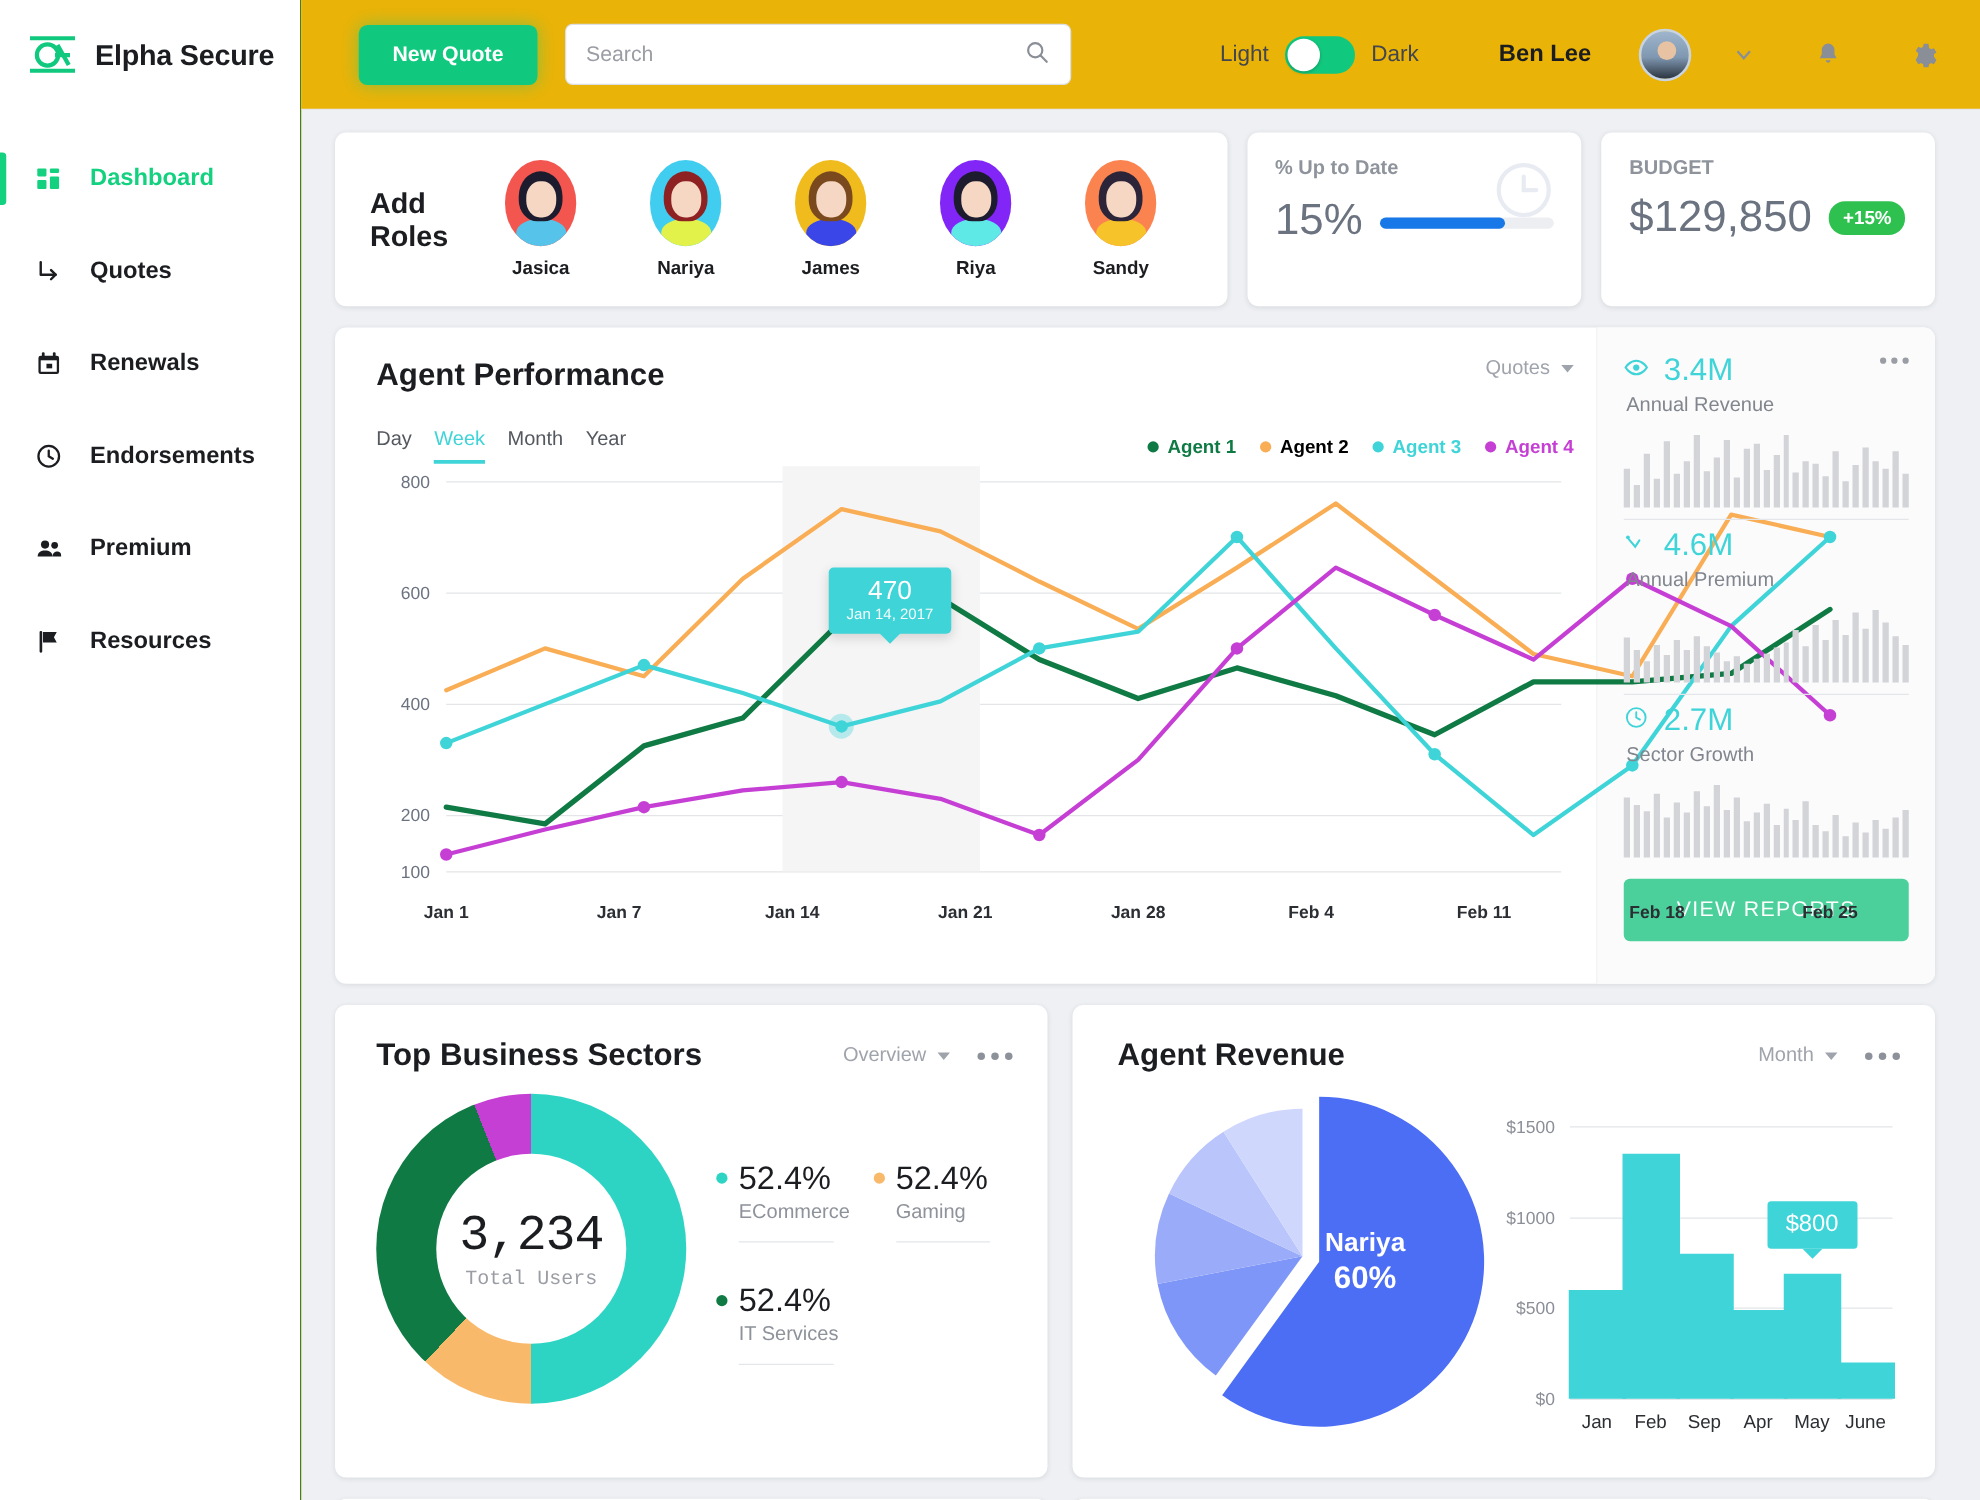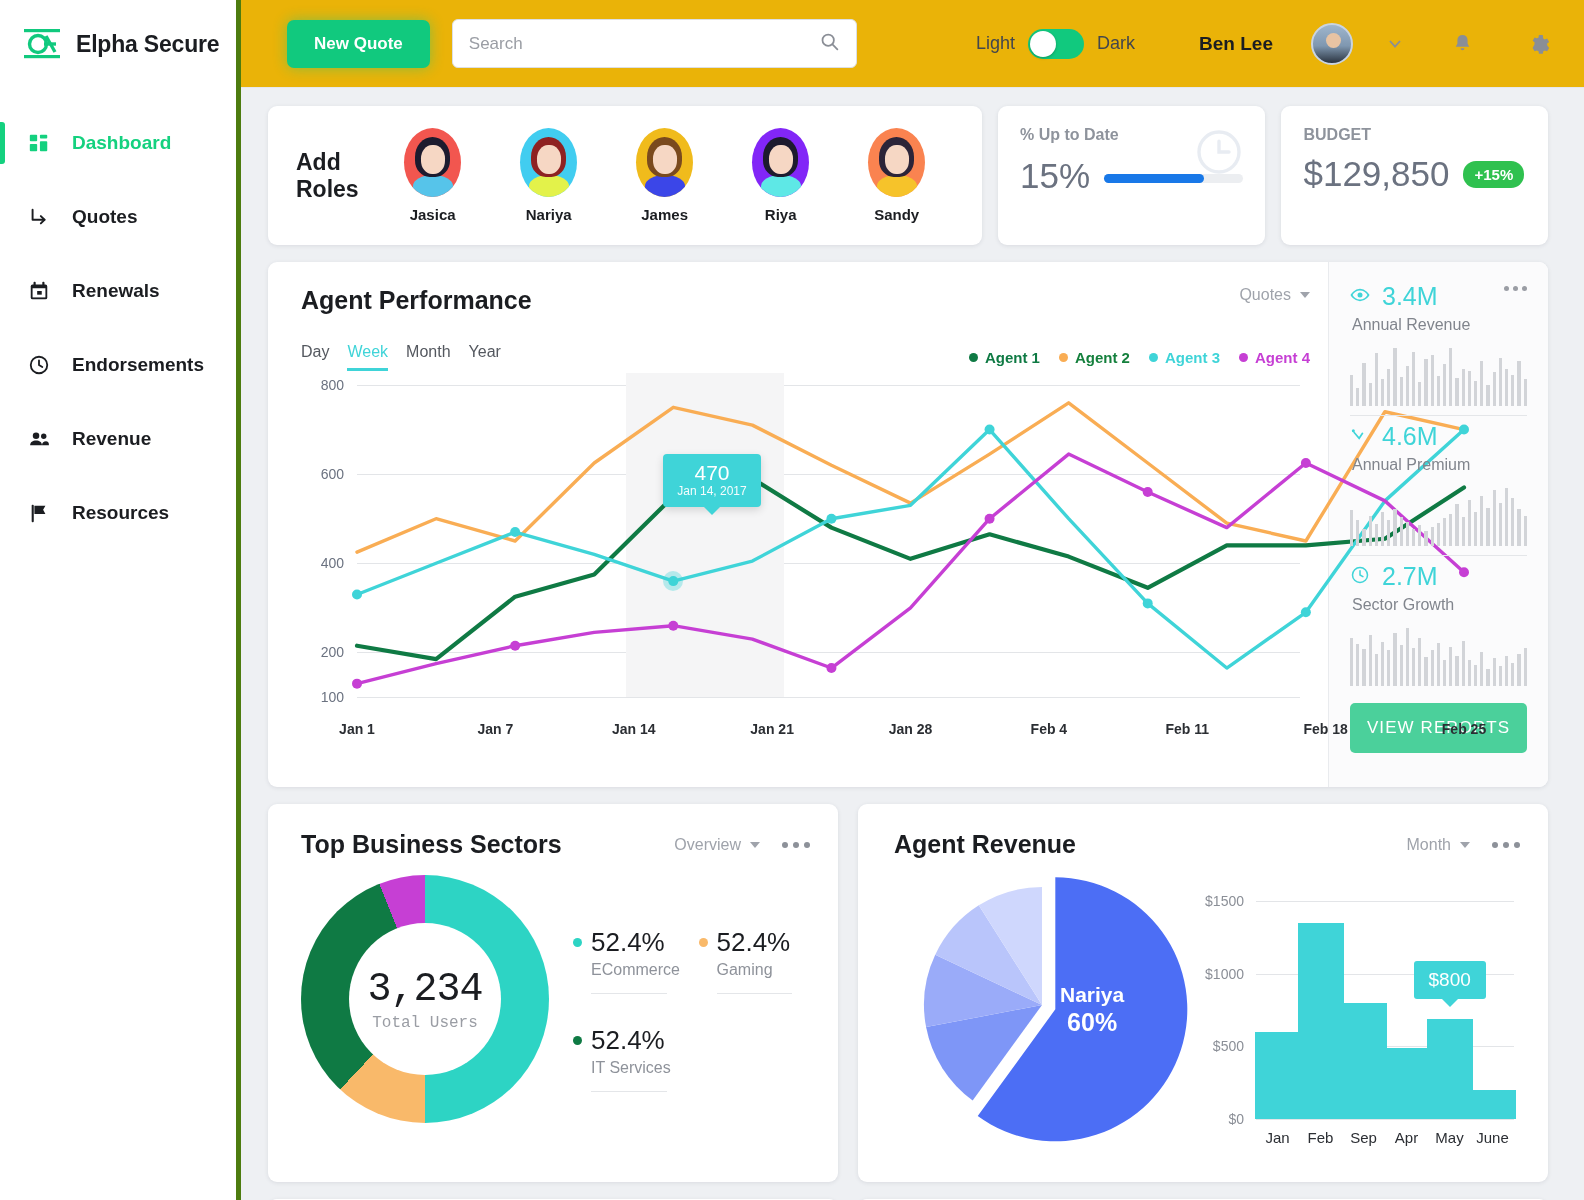--- a/index.html
+++ b/index.html
@@ -6,21 +6,21 @@
   body {
     width: 1584px; height: 1200px;
     font-family: "Liberation Sans", sans-serif;
     background: #eef0f3;
     overflow: hidden;
     position: relative;
   }
   
   #sidebar {
     position: absolute; left: 0; top: 0; width: 241px; height: 1200px;
-    background: #ffffff; border-right: 5px solid #4d7c0f;
+    background: #ffffff; border-right: 1px solid #4d7c0f;
   }
   #brand { height: 88px; display: flex; align-items: center; padding-left: 22px; gap: 14px; }
   .logo-mark { width: 40px; height: 40px; flex: 0 0 40px; }
   #brand-name { font-size: 23px; font-weight: 700; color: #1b1d21; letter-spacing: -.2px; }
   #nav { padding-top: 18px; }
   .nav-item {
     height: 74px; display: flex; align-items: center; gap: 20px;
     padding-left: 26px; position: relative; cursor: pointer;
   }
   .nav-item .nav-label { font-size: 19px; font-weight: 700; color: #1b1d21; }
@@ -126,21 +126,21 @@
     padding: 7px 14px 9px; text-align: center; z-index: 6;
     box-shadow: 0 3px 9px rgba(0,0,0,.14);
   }
   #tooltip .tt-val { font-size: 21px; line-height: 1.1; }
   #tooltip .tt-date { font-size: 12px; opacity: .95; }
   #tooltip::after {
     content: ""; position: absolute; left: 50%; bottom: -8px; transform: translateX(-50%);
     border-left: 9px solid transparent; border-right: 9px solid transparent; border-top: 9px solid #3fd4d8;
   }
   
-  #metrics { width: 220px; border-left: 1px solid #e9ebee; background: #fbfbfc; padding: 20px 21px 0; border-radius: 0 9px 9px 0; }
+  #metrics { width: 271px; border-left: 1px solid #e9ebee; background: #fbfbfc; padding: 20px 21px 0; border-radius: 0 9px 9px 0; }
   .metric { position: relative; }
   .metric + .metric { margin-top: 6px; }
   .m-top { display: flex; align-items: center; gap: 12px; }
   .m-val { font-size: 25px; color: #3fd4d8; font-weight: 400; }
   .m-lab { font-size: 16px; color: #81858d; margin-top: 5px; margin-left: 2px; }
   .spark { display: flex; align-items: flex-end; gap: 3px; height: 58px; margin-top: 14px; }
   .spark i { flex: 1; background: #d2d4d8; display: block; }
   .m-div { height: 1px; background: #e4e6e9; margin-top: 9px; }
   #more-dots { position: absolute; right: 0; top: 4px; cursor: pointer; display: flex; gap: 4px; }
   #more-dots span { width: 5px; height: 5px; border-radius: 50%; background: #9a9da4; }
@@ -261,21 +261,21 @@
     </div>
     <div class="nav-item">
       <span class="nav-icon">
         <svg viewBox="0 0 24 24" width="23" height="23" fill="#1b1d21">
           <circle cx="8.4" cy="8" r="3.4"></circle>
             <circle cx="16.4" cy="8.6" r="2.8"></circle>
           <path d="M2.2 18c0-3.4 2.8-5 6.2-5s6.2 1.6 6.2 5z"></path>
           <path d="M14.6 18c0-2.6 1.9-4.2 4.2-4.2 1.6 0 3 .9 3 3.2V18z"></path>
         </svg>
       </span>
-      <span class="nav-label">Revenue</span>
+      <span class="nav-label">Premium</span>
     </div>
     <div class="nav-item">
       <span class="nav-icon">
         <svg viewBox="0 0 24 24" width="22" height="22" fill="#1b1d21">
           <rect x="4" y="3" width="2.3" height="19" rx="1"></rect>
           <path d="M7 4 H19 L16.5 8.5 L19 13 H7 Z"></path>
         </svg>
       </span>
       <span class="nav-label">Resources</span>
     </div>
@@ -409,21 +409,21 @@
             <div class="tab">Day</div>
             <div class="tab active">Week</div>
             <div class="tab">Month</div>
             <div class="tab">Year</div>
           </div>
         <div id="legend">
             <div class="lg" style="color: rgb(15, 122, 68);">
               <span class="lg-dot" style="background:#0f7a44"></span>
               <span>Agent 1</span>
             </div>
-            <div class="lg" style="color: #15803d;">
+            <div class="lg" style="color: #000000;">
               <span class="lg-dot" style="background:#f9ad54"></span>
               <span>Agent 2</span>
             </div>
             <div class="lg" style="color: rgb(63, 212, 216);">
               <span class="lg-dot" style="background:#3fd4d8"></span>
               <span>Agent 3</span>
             </div>
             <div class="lg" style="color: rgb(198, 63, 212);">
               <span class="lg-dot" style="background:#c63fd4"></span>
               <span>Agent 4</span>

